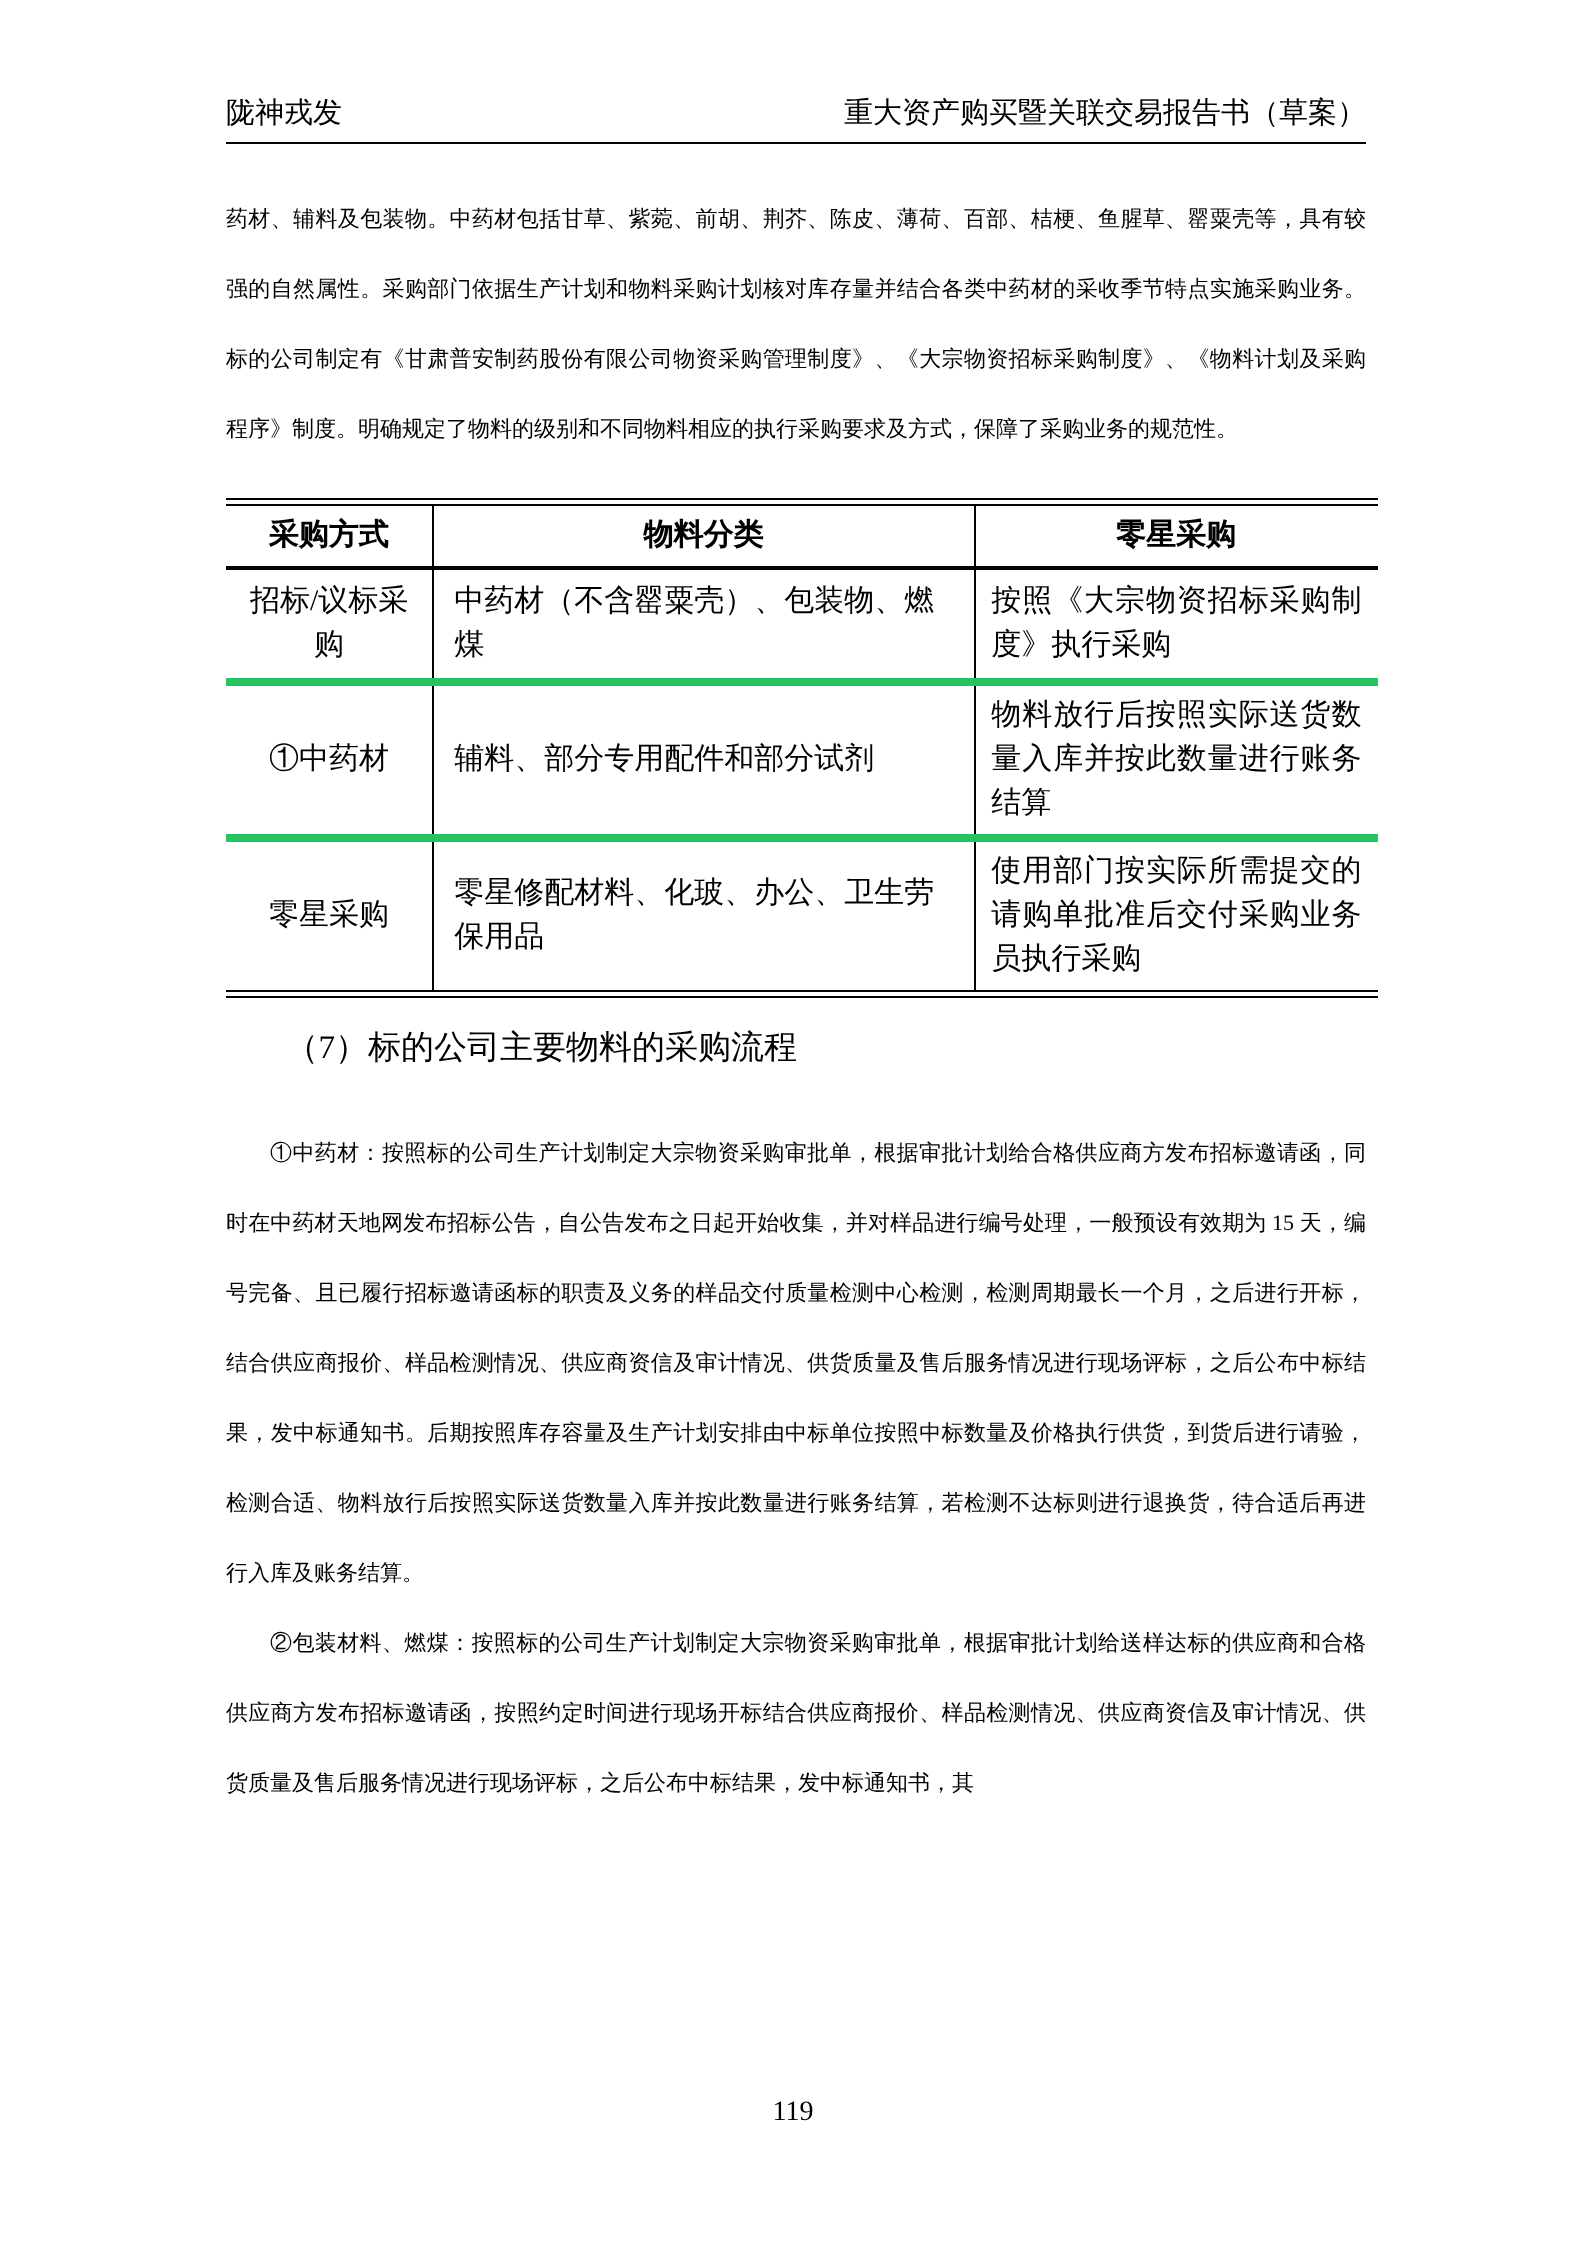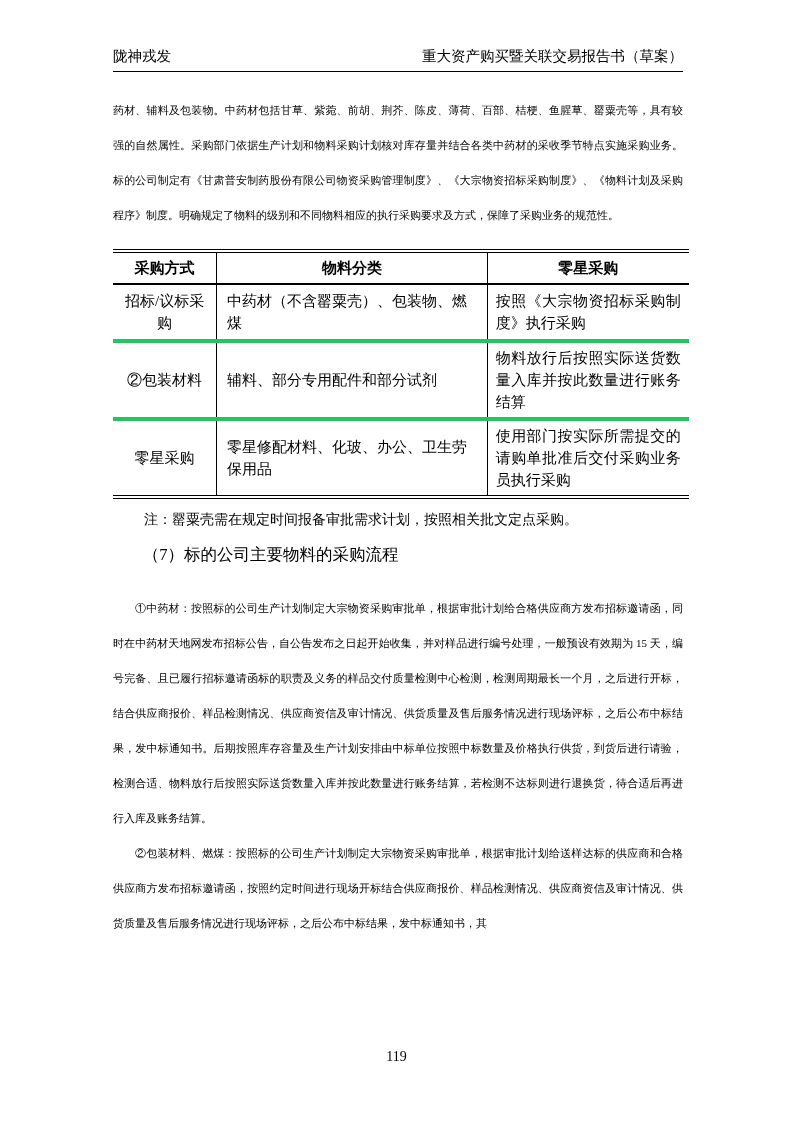--- a/index.html
+++ b/index.html
@@ -112,33 +112,32 @@
           <th>零星采购</th>
         </tr>
       </thead>
       <tbody>
         <tr>
           <td class="c1">招标/议标采购</td>
           <td class="c2">中药材（不含罂粟壳）、包装物、燃煤</td>
           <td class="c3">按照《大宗物资招标采购制度》执行采购</td>
         </tr>
         <tr>
-          <td class="c1">②包装材料</td>
+          <td class="c1">①中药材</td>
           <td class="c2">辅料、部分专用配件和部分试剂</td>
           <td class="c3">物料放行后按照实际送货数量入库并按此数量进行账务结算</td>
         </tr>
         <tr>
           <td class="c1">零星采购</td>
           <td class="c2">零星修配材料、化玻、办公、卫生劳保用品</td>
           <td class="c3">使用部门按实际所需提交的请购单批准后交付采购业务员执行采购</td>
         </tr>
       </tbody>
     </table>
 
-    <p class="table-note">注：罂粟壳需在规定时间报备审批需求计划，按照相关批文定点采购。</p>
 
     <p class="sub-heading gap-p">（7）标的公司主要物料的采购流程</p>
 
     <p class="para indent gap-s">①中药材：按照标的公司生产计划制定大宗物资采购审批单，根据审批计划给合格供应商方发布招标邀请函，同时在中药材天地网发布招标公告，自公告发布之日起开始收集，并对样品进行编号处理，一般预设有效期为 15 天，编号完备、且已履行招标邀请函标的职责及义务的样品交付质量检测中心检测，检测周期最长一个月，之后进行开标，结合供应商报价、样品检测情况、供应商资信及审计情况、供货质量及售后服务情况进行现场评标，之后公布中标结果，发中标通知书。后期按照库存容量及生产计划安排由中标单位按照中标数量及价格执行供货，到货后进行请验，检测合适、物料放行后按照实际送货数量入库并按此数量进行账务结算，若检测不达标则进行退换货，待合适后再进行入库及账务结算。</p>
 
     <p class="para indent">②包装材料、燃煤：按照标的公司生产计划制定大宗物资采购审批单，根据审批计划给送样达标的供应商和合格供应商方发布招标邀请函，按照约定时间进行现场开标结合供应商报价、样品检测情况、供应商资信及审计情况、供货质量及售后服务情况进行现场评标，之后公布中标结果，发中标通知书，其</p>
 
   </div>
 
   <div class="page-footer">

